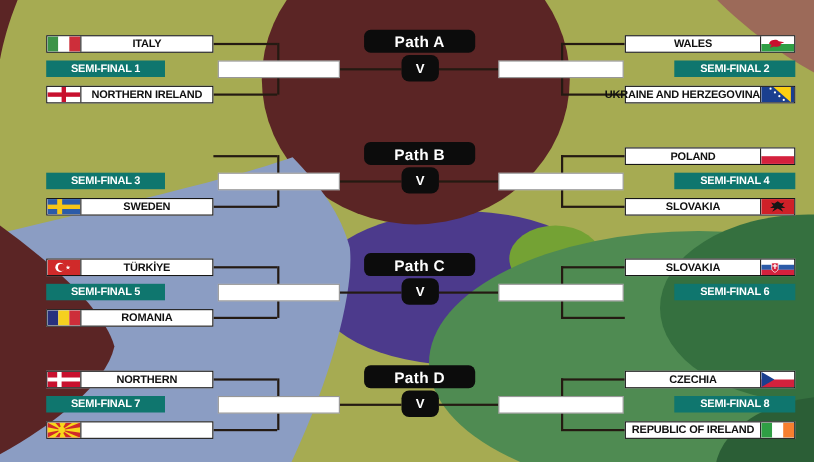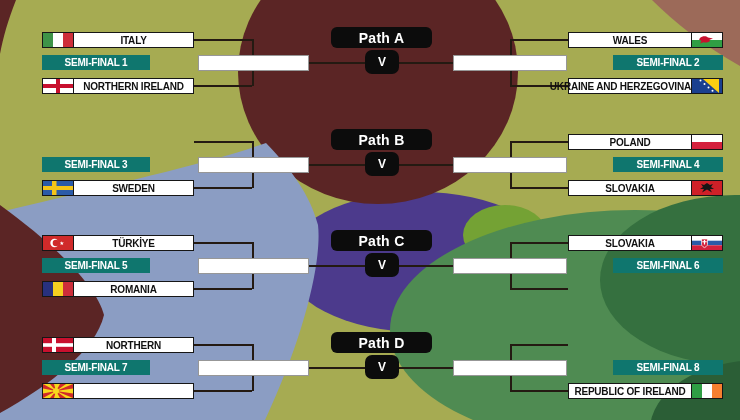--- a/index.html
+++ b/index.html
@@ -274,20 +274,30 @@
             </g>
           </svg>
         </span>
     </div>
 
     <div class="final final-left"></div>
     <div class="plabel">Path D</div>
     <div class="vbadge">V</div>
     <div class="final final-right"></div>
 
+    <div class="box team-right row1">
+      <span class="flag">
+          <svg viewBox="0 0 30 14" preserveAspectRatio="none">
+            <rect width="30" height="7" fill="#fff"></rect>
+            <rect y="7" width="30" height="7" fill="#d4213d"></rect>
+            <polygon points="0,0 12,7 0,14" fill="#1a3f8f"></polygon>
+          </svg>
+        </span>
+      <span class="tname">CZECHIA</span>
+    </div>
     <div class="semi semi-right">SEMI-FINAL 8</div>
     <div class="box team-right row2">
       <span class="flag">
           <svg viewBox="0 0 30 14" preserveAspectRatio="none">
             <rect width="10" height="14" fill="#2f9e44"></rect>
             <rect x="10" width="10" height="14" fill="#fff"></rect>
             <rect x="20" width="10" height="14" fill="#f77f2f"></rect>
           </svg>
         </span>
       <span class="tname">REPUBLIC OF IRELAND</span>

